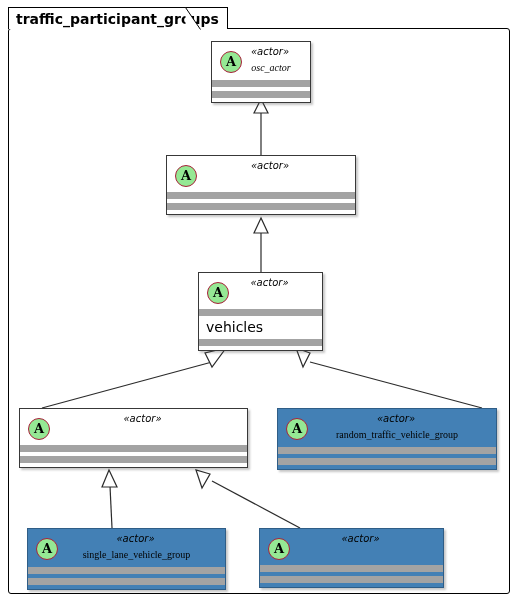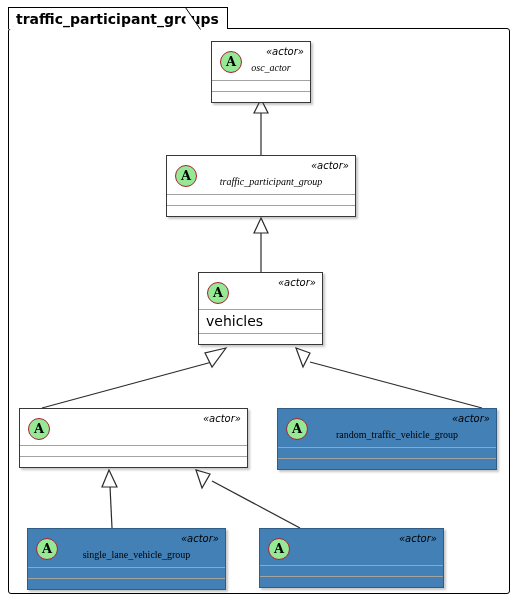--- a/index.html
+++ b/index.html
@@ -95,21 +95,21 @@
     border: 1.6px solid #A8213A;
     box-sizing: border-box;
     font-family: "DejaVu Serif", serif;
     font-weight: bold;
     font-size: 13px;
     color: #000000;
     text-align: center;
     line-height: 19px;
   }
   .stereo {
-    text-align: right;
+    text-align: center;
     font-size: 10px;
     font-style: italic;
     color: #000000;
     line-height: 12px;
     padding-left: 18px;
   }
   .node.highlight .stereo { color: #000000; }
   .cname {
     text-align: center;
     font-size: 10px;
@@ -117,21 +117,21 @@
     color: #000000;
     line-height: 19px;
     padding-left: 20px;
     white-space: nowrap;
     font-family: Liberation Serif, serif;
   }
   .node.highlight .cname {
     font-style: normal;
   }
   .compartment {
-    border-top: 1px solid #a3a3a3;
+    border-top: 7px solid #a3a3a3;
     height: 11px;
     box-sizing: border-box;
   }
   .compartment.attrs {
     height: auto;
     min-height: 22px;
     padding: 2px 7px 3px 7px;
     font-size: 14px;
     font-style: normal;
     color: #000000;
@@ -180,21 +180,20 @@
       <div class="cname">osc_actor</div>
     </div>
     <div class="compartment"></div>
     <div class="compartment"></div>
   </div>
 
   <div class="node" style="left:166px; top:155px; width:190px;">
     <div class="node-head">
       <div class="actor-icon">A</div>
       <div class="stereo">«actor»</div>
-      <div class="cname">traffic_participant_group</div>
     </div>
     <div class="compartment"></div>
     <div class="compartment"></div>
   </div>
 
   <div class="node" style="left:198px; top:272px; width:125px;">
     <div class="node-head">
       <div class="actor-icon">A</div>
       <div class="stereo">«actor»</div>
     </div>

